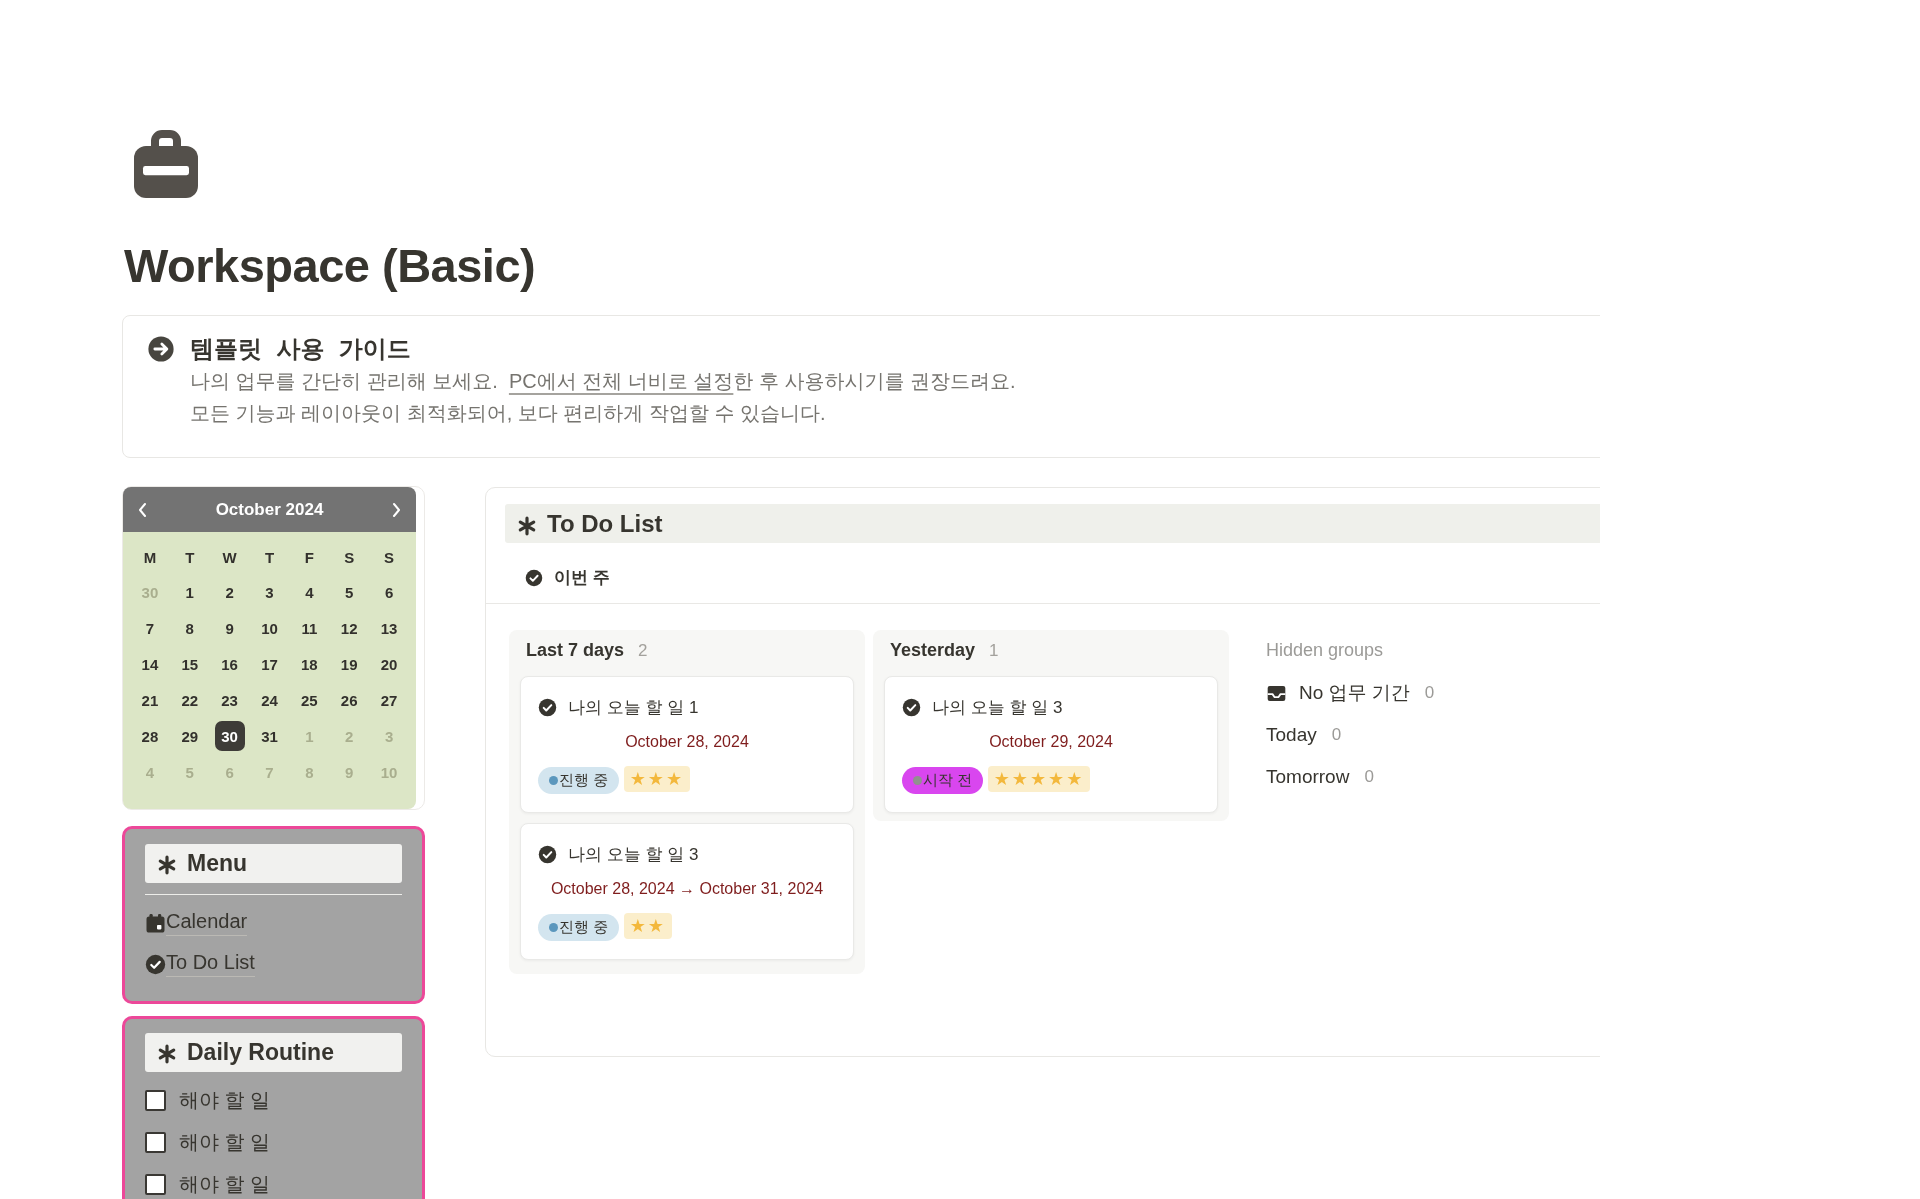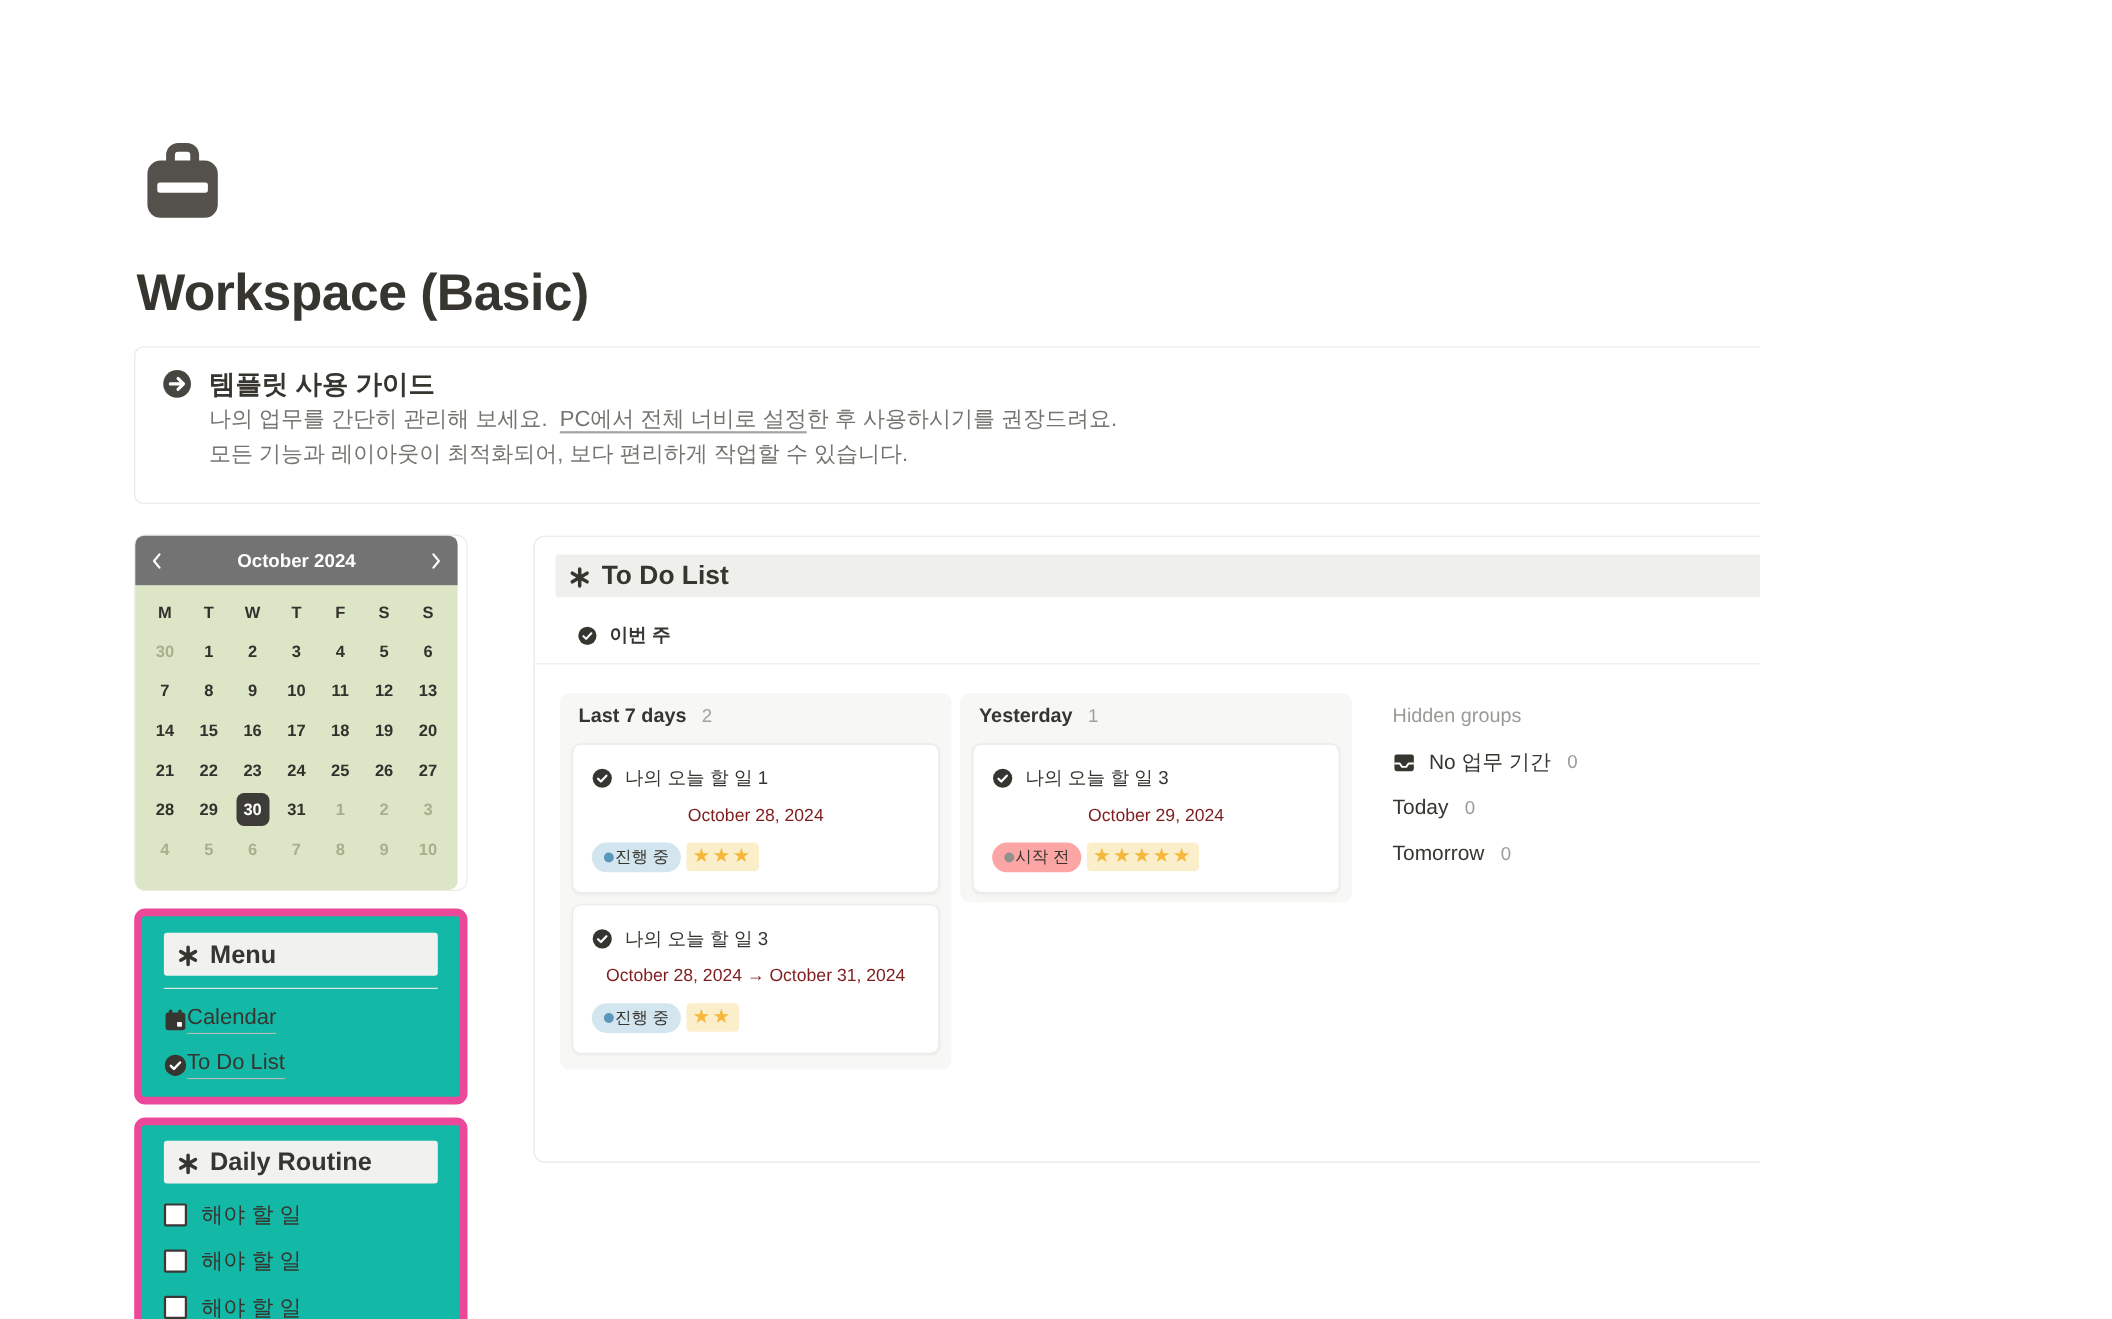--- a/index.html
+++ b/index.html
@@ -9,21 +9,21 @@
 
   
   .page-icon { position:absolute; left:130px; top:128px; width:72px; height:76px; cursor:pointer; }
   .page-title { position:absolute; left:124px; top:238px; font-size:47px; font-weight:700; letter-spacing:-0.5px; color:#37352f; }
 
   
   .callout { position:absolute; left:122px; top:315px; width:1671px; height:143px;
              border:1px solid #e8e7e4; border-radius:8px; background:#fff;
              display:flex; gap:15px; padding:17px 24px; }
   .callout-icon { width:28px; height:28px; flex:none; margin-top:2px; }
-  .callout-title { font-size:24px; font-weight:700; color:#37352f; }
+  .callout-title { font-size:24px; font-weight:700; color:#37352f;font-family:Liberation Mono, monospace; }
   .callout-text { font-size:20px; color:#76746f; line-height:32px; white-space:pre-wrap; }
   .callout-text:first-of-type { margin-top:7px; }
   .callout-link { text-decoration:underline; text-underline-offset:5px; text-decoration-color:#a5a39e; cursor:pointer; }
 
   
   .calendar-wrap { position:absolute; left:122px; top:486px; width:303px; height:324px;
                    border:1px solid #eceae7; border-radius:10px; padding:0 8px 2px 0; }
   .calendar { width:100%; height:100%; }
   .cal-header { position:relative; height:45px; background:#737373; border-radius:8px 8px 0 0;
                 display:flex; align-items:center; justify-content:center; }
@@ -33,21 +33,21 @@
   .cal-body { background:#dce6c6; border-radius:0 0 8px 8px; padding:9px 7px 12px; height:277px; }
   .cal-grid { display:grid; grid-template-columns:repeat(7,1fr); }
   .cal-cell { height:36px; display:flex; align-items:center; justify-content:center; font-size:15px; }
   .cal-weekday { height:33px; font-weight:700; color:#33312d; }
   .cal-day { font-weight:700; color:#33312d; cursor:pointer; }
   .cal-day.muted { color:#a9ae8e; }
   .cal-day span { display:flex; align-items:center; justify-content:center; width:30px; height:30px; }
   .cal-day.selected span { background:#3e3c38; color:#fff; border-radius:7px; }
 
   
-  .side-card { position:absolute; left:122px; width:303px; border:7px solid #ec4899; border-radius:10px; background:#14b8a6; }
+  .side-card { position:absolute; left:122px; width:303px; border:3px solid #ec4899; border-radius:10px; background:#a3a3a3; }
   .menu-card { top:826px; height:178px; padding:15px 20px; }
   .routine-card { top:1016px; height:240px; padding:14px 20px; }
   .section-bar { display:flex; align-items:center; gap:10px; background:#f1f1ef; border-radius:3px;
                  padding:5px 12px; font-size:23px; font-weight:700; color:#37352f; height:39px; }
   .asterisk { width:20px; height:20px; flex:none; }
   .menu-divider { border-top:1px solid #ededea; margin-top:11px; }
   .menu-item { display:flex; align-items:center; gap:0; margin-top:15px; font-size:20px; cursor:pointer; }
   .menu-item .mi-icon { width:21px; height:21px; flex:none; }
   .menu-link { border-bottom:1.5px solid #bbb9b4; padding-bottom:2px; color:#37352f; }
   .routine-item { display:flex; align-items:center; gap:13px; margin-top:15px; font-size:20px; }
@@ -72,21 +72,21 @@
   .card + .card { margin-top:10px; }
   .card-title-row { display:flex; align-items:center; gap:11px; height:24px; }
   .card-title-row .ci-icon { width:19px; height:19px; flex:none; }
   .card-title { font-size:17px; font-weight:500; color:#37352f; }
   .card-date { margin-top:14px; font-size:16px; color:#7f1d1d; height:20px;text-align:center; }
   .pill { display:inline-flex; align-items:center; gap:1px; margin-top:13px; padding:13px 11px; height:27px;
           border-radius:999px; font-size:15px; color:#37352f; }
   .pill .dot { width:9px; height:9px; border-radius:50%; }
   .pill[data-status="blue"] { background:#d3e5ef; }
   .pill[data-status="blue"] .dot { background:#5b97bd; }
-  .pill[data-status="grey"] { background:#fca5a5; }
+  .pill[data-status="grey"] { background:#d946ef; }
   .pill[data-status="grey"] .dot { background:#91918e; }
   .stars { display:inline-block; margin-top:13px; background:#fbeecb; border-radius:4px; padding:0 6px;
            font-size:18px; line-height:26px; color:#f3b83c; letter-spacing:2px;
            font-family:"DejaVu Sans",sans-serif; }
 
   .hidden-groups { margin-left:37px; padding-top:10px; width:420px; }
   .hg-title { font-size:18px; color:#9b9a97; height:24px; }
   .hg-item { display:flex; align-items:center; gap:12px; margin-top:16px; height:26px; }
   .hg-item:first-of-type { margin-top:26px; }
   .hg-icon { width:21px; height:21px; flex:none; }

